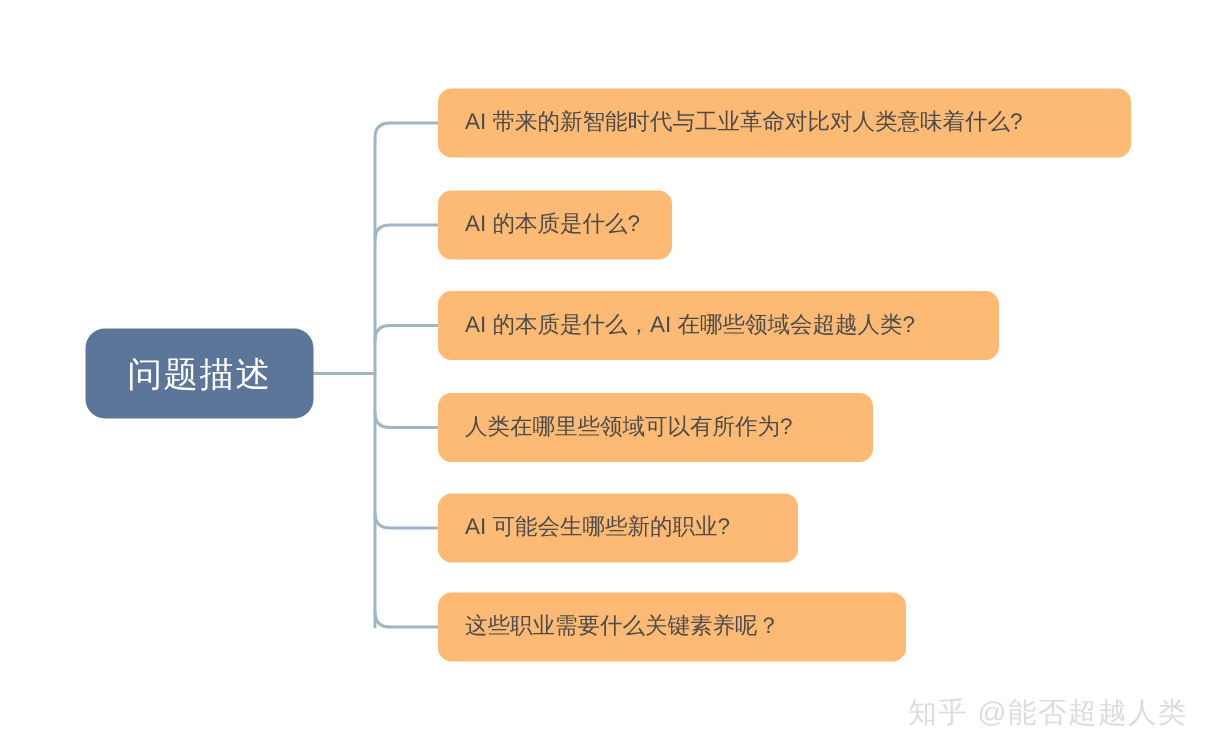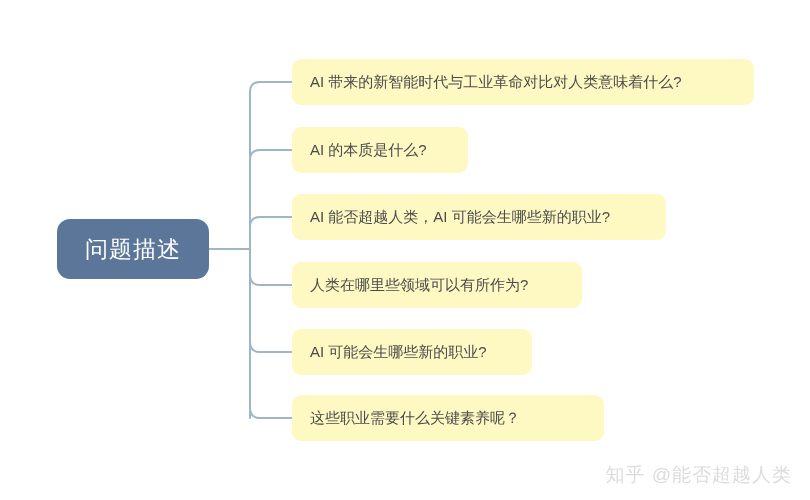--- a/index.html
+++ b/index.html
@@ -45,36 +45,36 @@
   .root-label {
     color: #ffffff;
     font-size: 23px;
     letter-spacing: 1px;
     line-height: 1;
     white-space: nowrap;
   }
   
   .child-node {
     position: absolute;
-    background: #fef9c3;
+    background: #fdba74;
     border-radius: 9px;
     display: flex;
     align-items: center;
     box-sizing: border-box;
     padding: 0 18px;
     height: 46px;
   }
   .child-label {
     color: #4b4b4b;
     font-size: 15px;
     line-height: 1.2;
     white-space: nowrap;
   }
   .n1 { left: 292px; top: 59px;  width: 462px; }
-  .n2 { left: 292px; top: 127px; width: 176px; }
+  .n2 { left: 292px; top: 127px; width: 156px; }
   .n3 { left: 292px; top: 194px; width: 374px; }
   .n4 { left: 292px; top: 262px; width: 290px; }
   .n5 { left: 292px; top: 329px; width: 240px; }
   .n6 { left: 292px; top: 395px; width: 312px; }
   
   .watermark {
     position: absolute;
     right: 18px;
     bottom: 12px;
     color: #dcdcdc;
@@ -113,21 +113,21 @@
 
   <div class="child-node n1">
     <span class="child-label">AI 带来的新智能时代与工业革命对比对人类意味着什么?</span>
   </div>
 
   <div class="child-node n2">
     <span class="child-label">AI 的本质是什么?</span>
   </div>
 
   <div class="child-node n3">
-    <span class="child-label">AI 能否超越人类，AI 可能会生哪些新的职业?</span>
+    <span class="child-label">AI 的本质是什么，AI 在哪些领域会超越人类?</span>
   </div>
 
   <div class="child-node n4">
     <span class="child-label">人类在哪里些领域可以有所作为?</span>
   </div>
 
   <div class="child-node n5">
     <span class="child-label">AI 可能会生哪些新的职业?</span>
   </div>
 

